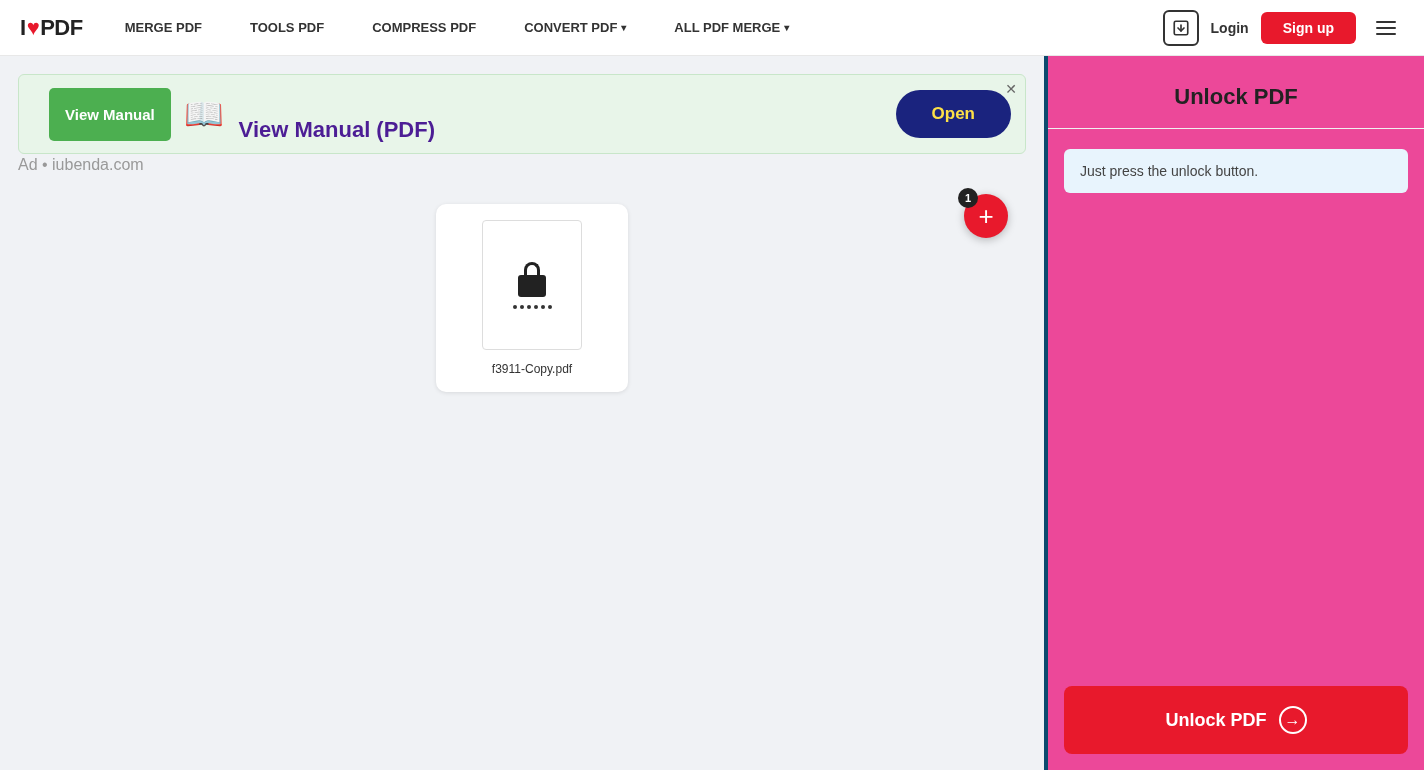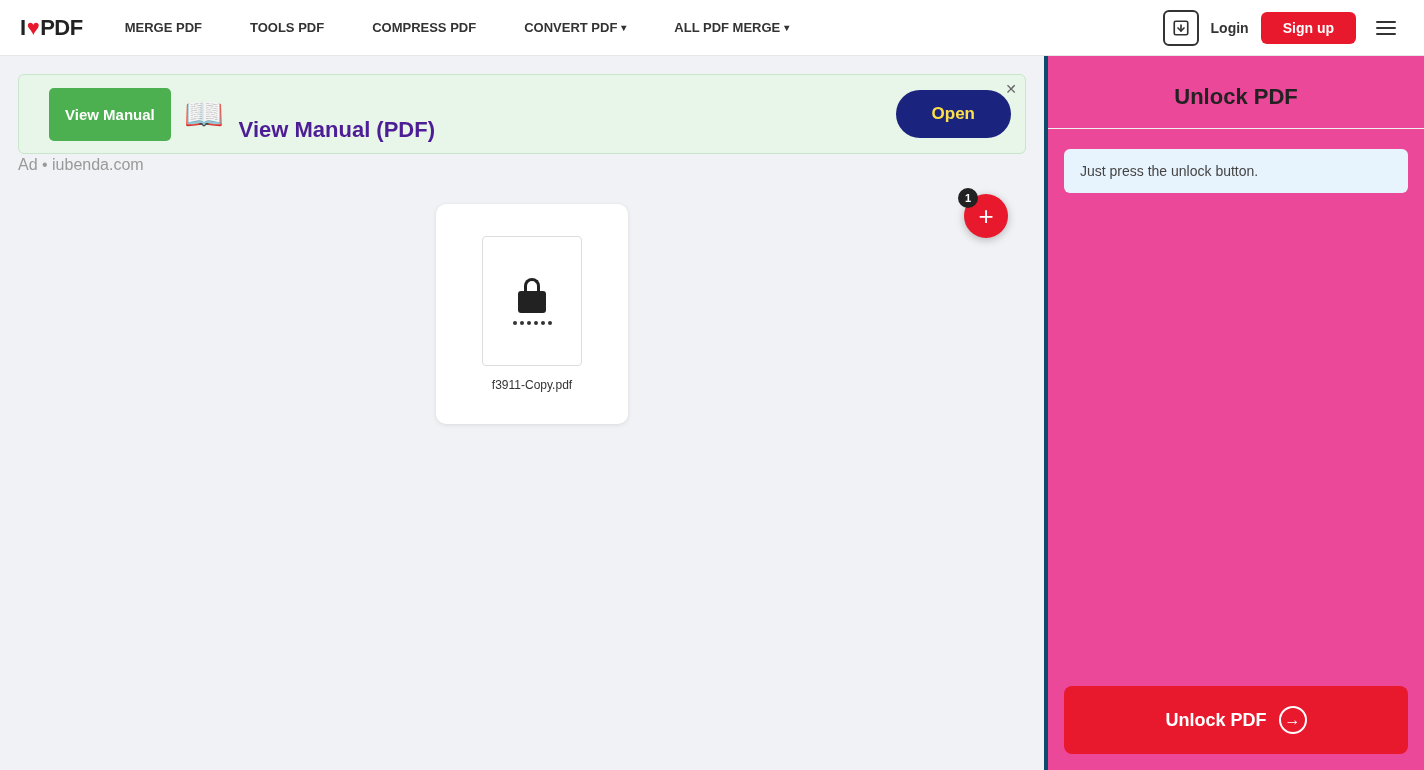--- a/index.html
+++ b/index.html
@@ -195,21 +195,21 @@
       color: #fff;
       font-size: 26px;
       line-height: 1;
       font-weight: 300;
     }
 
     
     .pdf-card {
       background: #fff;
       border-radius: 10px;
-      padding: 32px;
+      padding: 16px;
       width: 192px;
       box-shadow: 0 1px 4px rgba(0,0,0,0.1);
       display: flex;
       flex-direction: column;
       align-items: center;
     }
     .pdf-preview {
       width: 100px; height: 130px;
       background: #fff;
       border: 1px solid #ddd;

